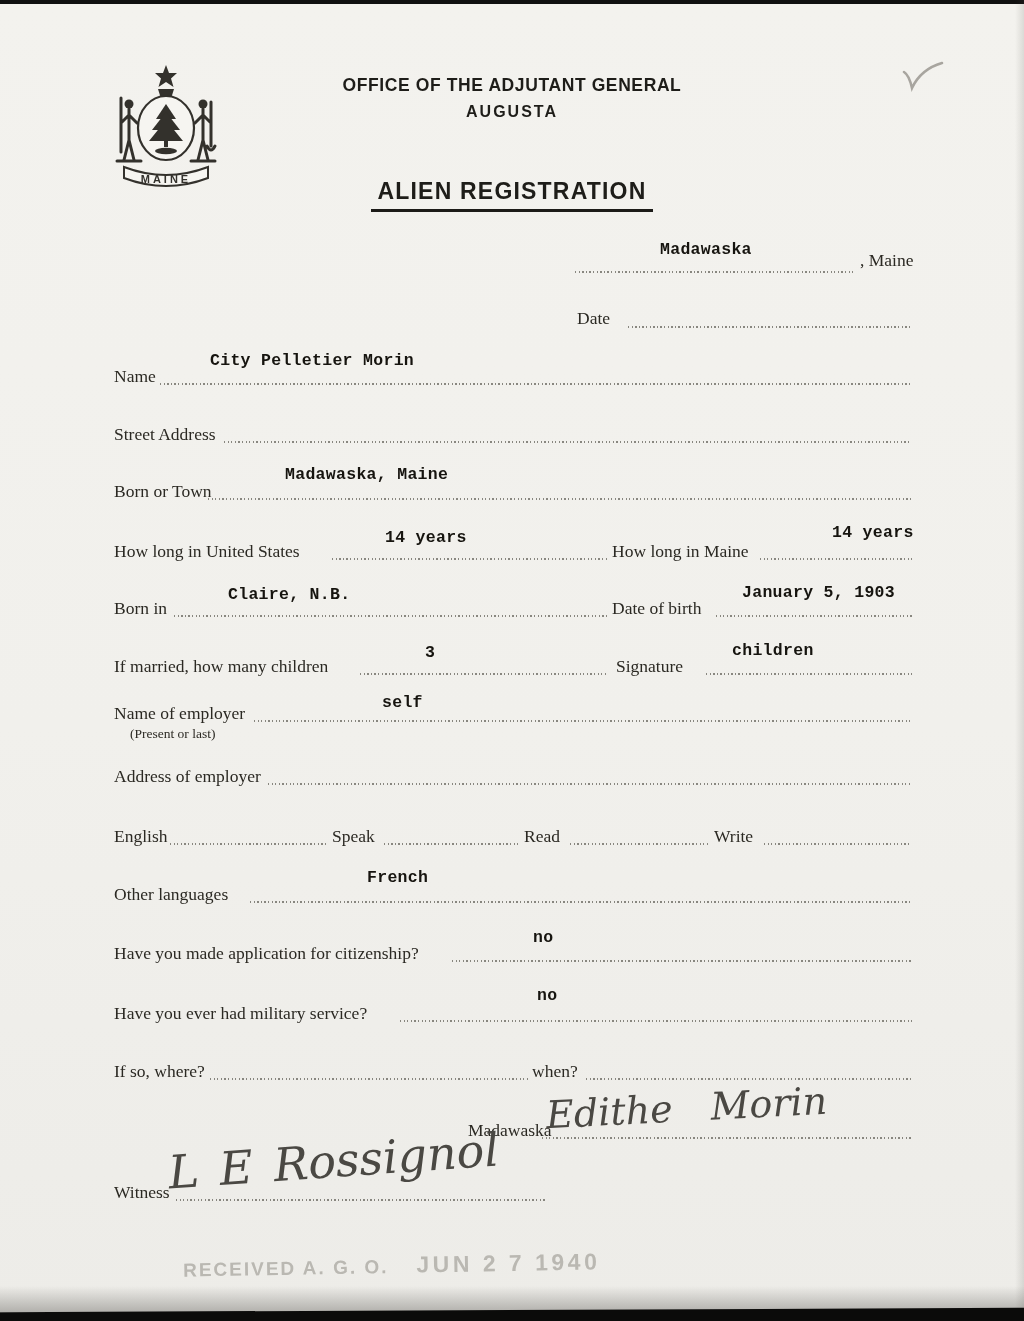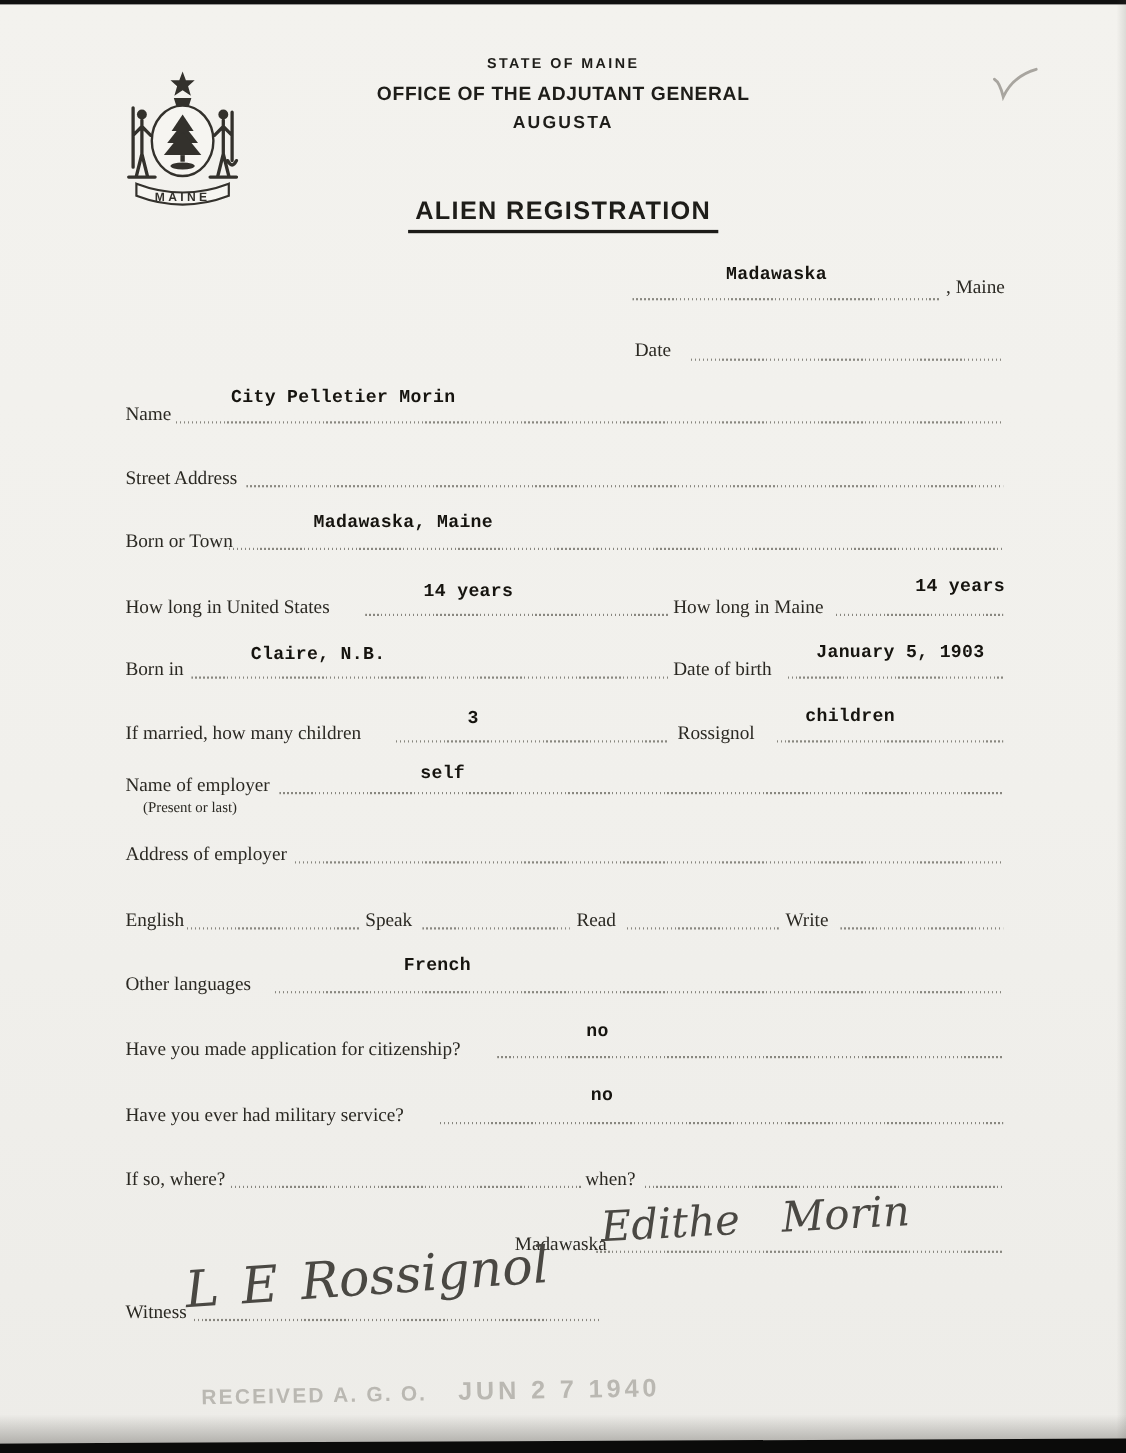--- a/index.html
+++ b/index.html
@@ -61,21 +61,20 @@
     <ellipse cx="60" cy="89" rx="11" ry="3.2" fill="#33312c"></ellipse>
     <circle cx="23" cy="42" r="4.5" fill="#33312c"></circle>
     <path d="M23 47 L23 78 M23 53 L31 61 M23 53 L15 61 M23 78 L18 98 M23 78 L28 98 M15 36 L15 90" stroke="#33312c" stroke-width="3" fill="none" stroke-linecap="round"></path>
     <circle cx="97" cy="42" r="4.5" fill="#33312c"></circle>
     <path d="M97 47 L97 78 M97 53 L89 61 M97 53 L105 61 M97 78 L92 98 M97 78 L102 98 M105 40 L105 84 M101 84 Q105 92 109 84" stroke="#33312c" stroke-width="3" fill="none" stroke-linecap="round"></path>
     <path d="M11 99 h24 M85 99 h24" stroke="#33312c" stroke-width="3" stroke-linecap="round"></path>
     <path d="M18 105 Q60 121 102 105 L102 116 Q60 132 18 116 Z" fill="#f6f5f1" stroke="#33312c" stroke-width="2"></path>
     <text x="60" y="121" text-anchor="middle" font-family="Liberation Sans, sans-serif" font-size="11" font-weight="bold" letter-spacing="3" fill="#33312c">MAINE</text>
   </svg>
 
-  <div class="hline h-state">STATE OF MAINE</div>
   <div class="hline h-office">OFFICE OF THE ADJUTANT GENERAL</div>
   <div class="hline h-augusta">AUGUSTA</div>
   <div class="hline h-title"><span class="u">ALIEN REGISTRATION</span></div>
 
   <svg class="check" viewBox="0 0 46 36">
     <path d="M4 12 Q9 15 12 28 Q21 9 42 3" stroke="#a8a59f" stroke-width="2.6" fill="none" stroke-linecap="round"></path>
   </svg>
 
   <span class="tv" style="left:660px;top:240px">Madawaska</span>
   <i class="dot" style="left:575px;top:271px;width:280px"></i>
@@ -105,21 +104,21 @@
   <span class="lb" style="left:114px;top:598px">Born in</span>
   <span class="tv" style="left:228px;top:585px">Claire, N.B.</span>
   <i class="dot" style="left:174px;top:615px;width:434px"></i>
   <span class="lb" style="left:612px;top:598px">Date of birth</span>
   <span class="tv" style="left:742px;top:583px">January 5, 1903</span>
   <i class="dot" style="left:716px;top:615px;width:196px"></i>
 
   <span class="lb" style="left:114px;top:656px">If married, how many children</span>
   <span class="tv" style="left:425px;top:643px">3</span>
   <i class="dot" style="left:360px;top:673px;width:248px"></i>
-  <span class="lb" style="left:616px;top:656px">Rossignol</span>
+  <span class="lb" style="left:616px;top:656px">Signature</span>
   <span class="tv" style="left:732px;top:641px">children</span>
   <i class="dot" style="left:706px;top:673px;width:206px"></i>
 
   <span class="lb" style="left:114px;top:703px">Name of employer</span>
   <span class="lb sub" style="left:130px;top:726px">(Present or last)</span>
   <span class="tv" style="left:382px;top:693px">self</span>
   <i class="dot" style="left:254px;top:720px;width:658px"></i>
 
   <span class="lb" style="left:114px;top:766px">Address of employer</span>
   <i class="dot" style="left:268px;top:783px;width:644px"></i>

